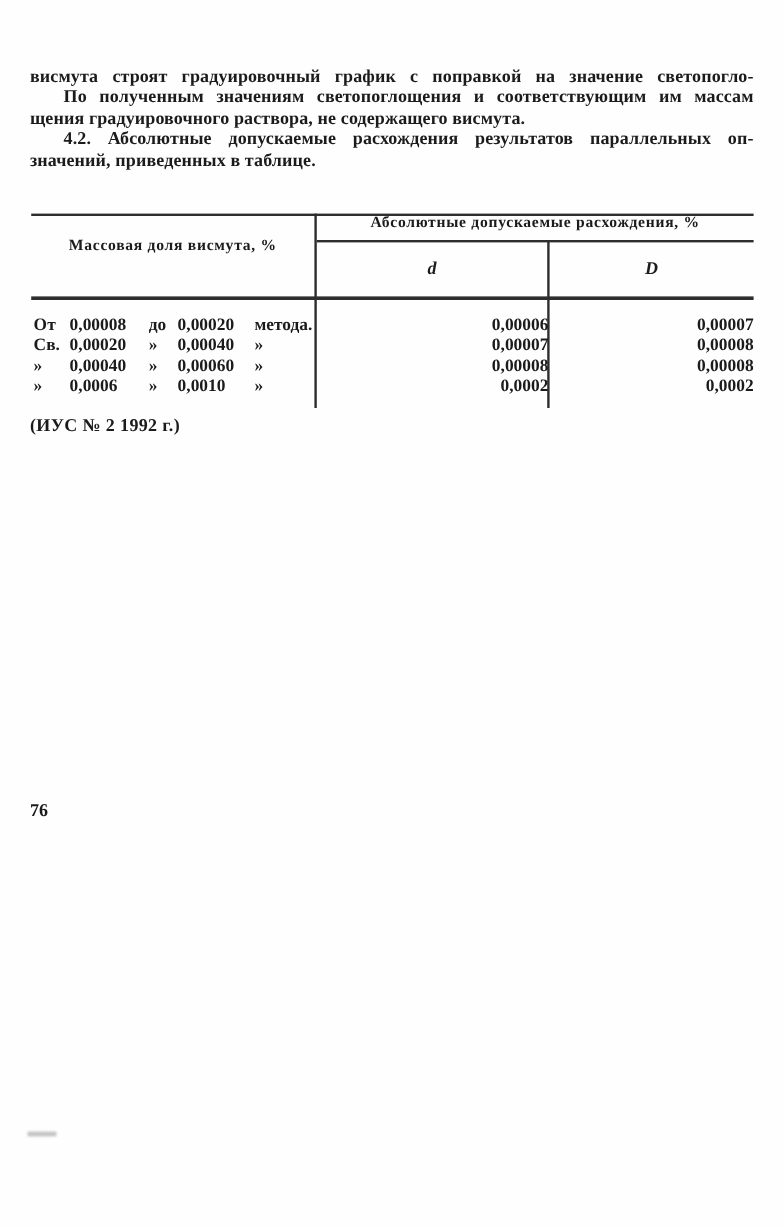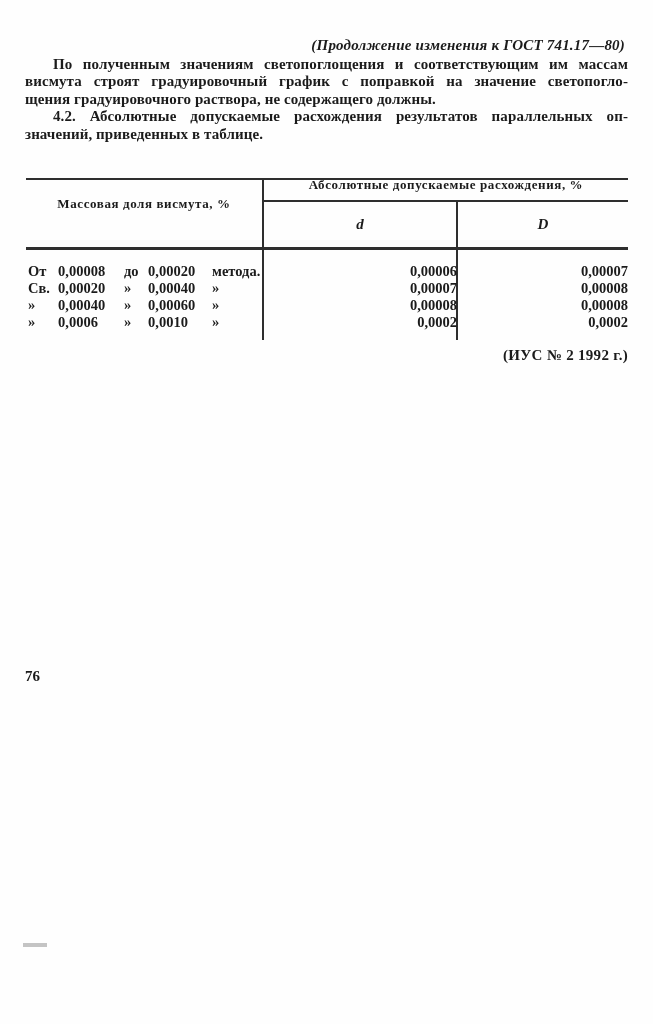--- a/index.html
+++ b/index.html
@@ -111,21 +111,21 @@
     padding-left: 2px;
   }
   .range-cell span { white-space: nowrap; }
   .num-cell { text-align: right; }
 
   .footer-note {
     position: absolute;
     top: 347px;
     left: 25px;
     width: 603px;
-    text-align: right;
+    text-align: left;
     font-size: 15px;
     font-weight: bold;
     letter-spacing: 0.3px;
   }
   .page-number {
     position: absolute;
     top: 668px;
     left: 25px;
     font-size: 15px;
     font-weight: bold;
@@ -138,27 +138,26 @@
     height: 4px;
     background: #c4c4c4;
     filter: blur(0.7px);
   }
 </style>
 </head>
 <body>
 
 <div class="page">
 
-  <div class="header-note">(Продолжение изменения к ГОСТ 741.17—80)</div>
 
   <div class="text-block">
     <div>
+      <div class="tline jline">висмута строят градуировочный график с поправкой на значение светопогло-</div>
       <div class="tline jline indent">По полученным значениям светопоглощения и соответствующим им массам</div>
-      <div class="tline jline">висмута строят градуировочный график с поправкой на значение светопогло-</div>
-      <div class="tline lline">щения градуировочного раствора, не содержащего должны.</div>
+      <div class="tline lline">щения градуировочного раствора, не содержащего висмута.</div>
     </div>
     <div>
       <div class="tline jline indent">4.2. Абсолютные допускаемые расхождения результатов параллельных оп-</div>
       <div class="tline lline">значений, приведенных в таблице.</div>
     </div>
   </div>
 
   <div class="gtable">
     <div class="hline t-top"></div>
     <div class="vline t-v1"></div>

